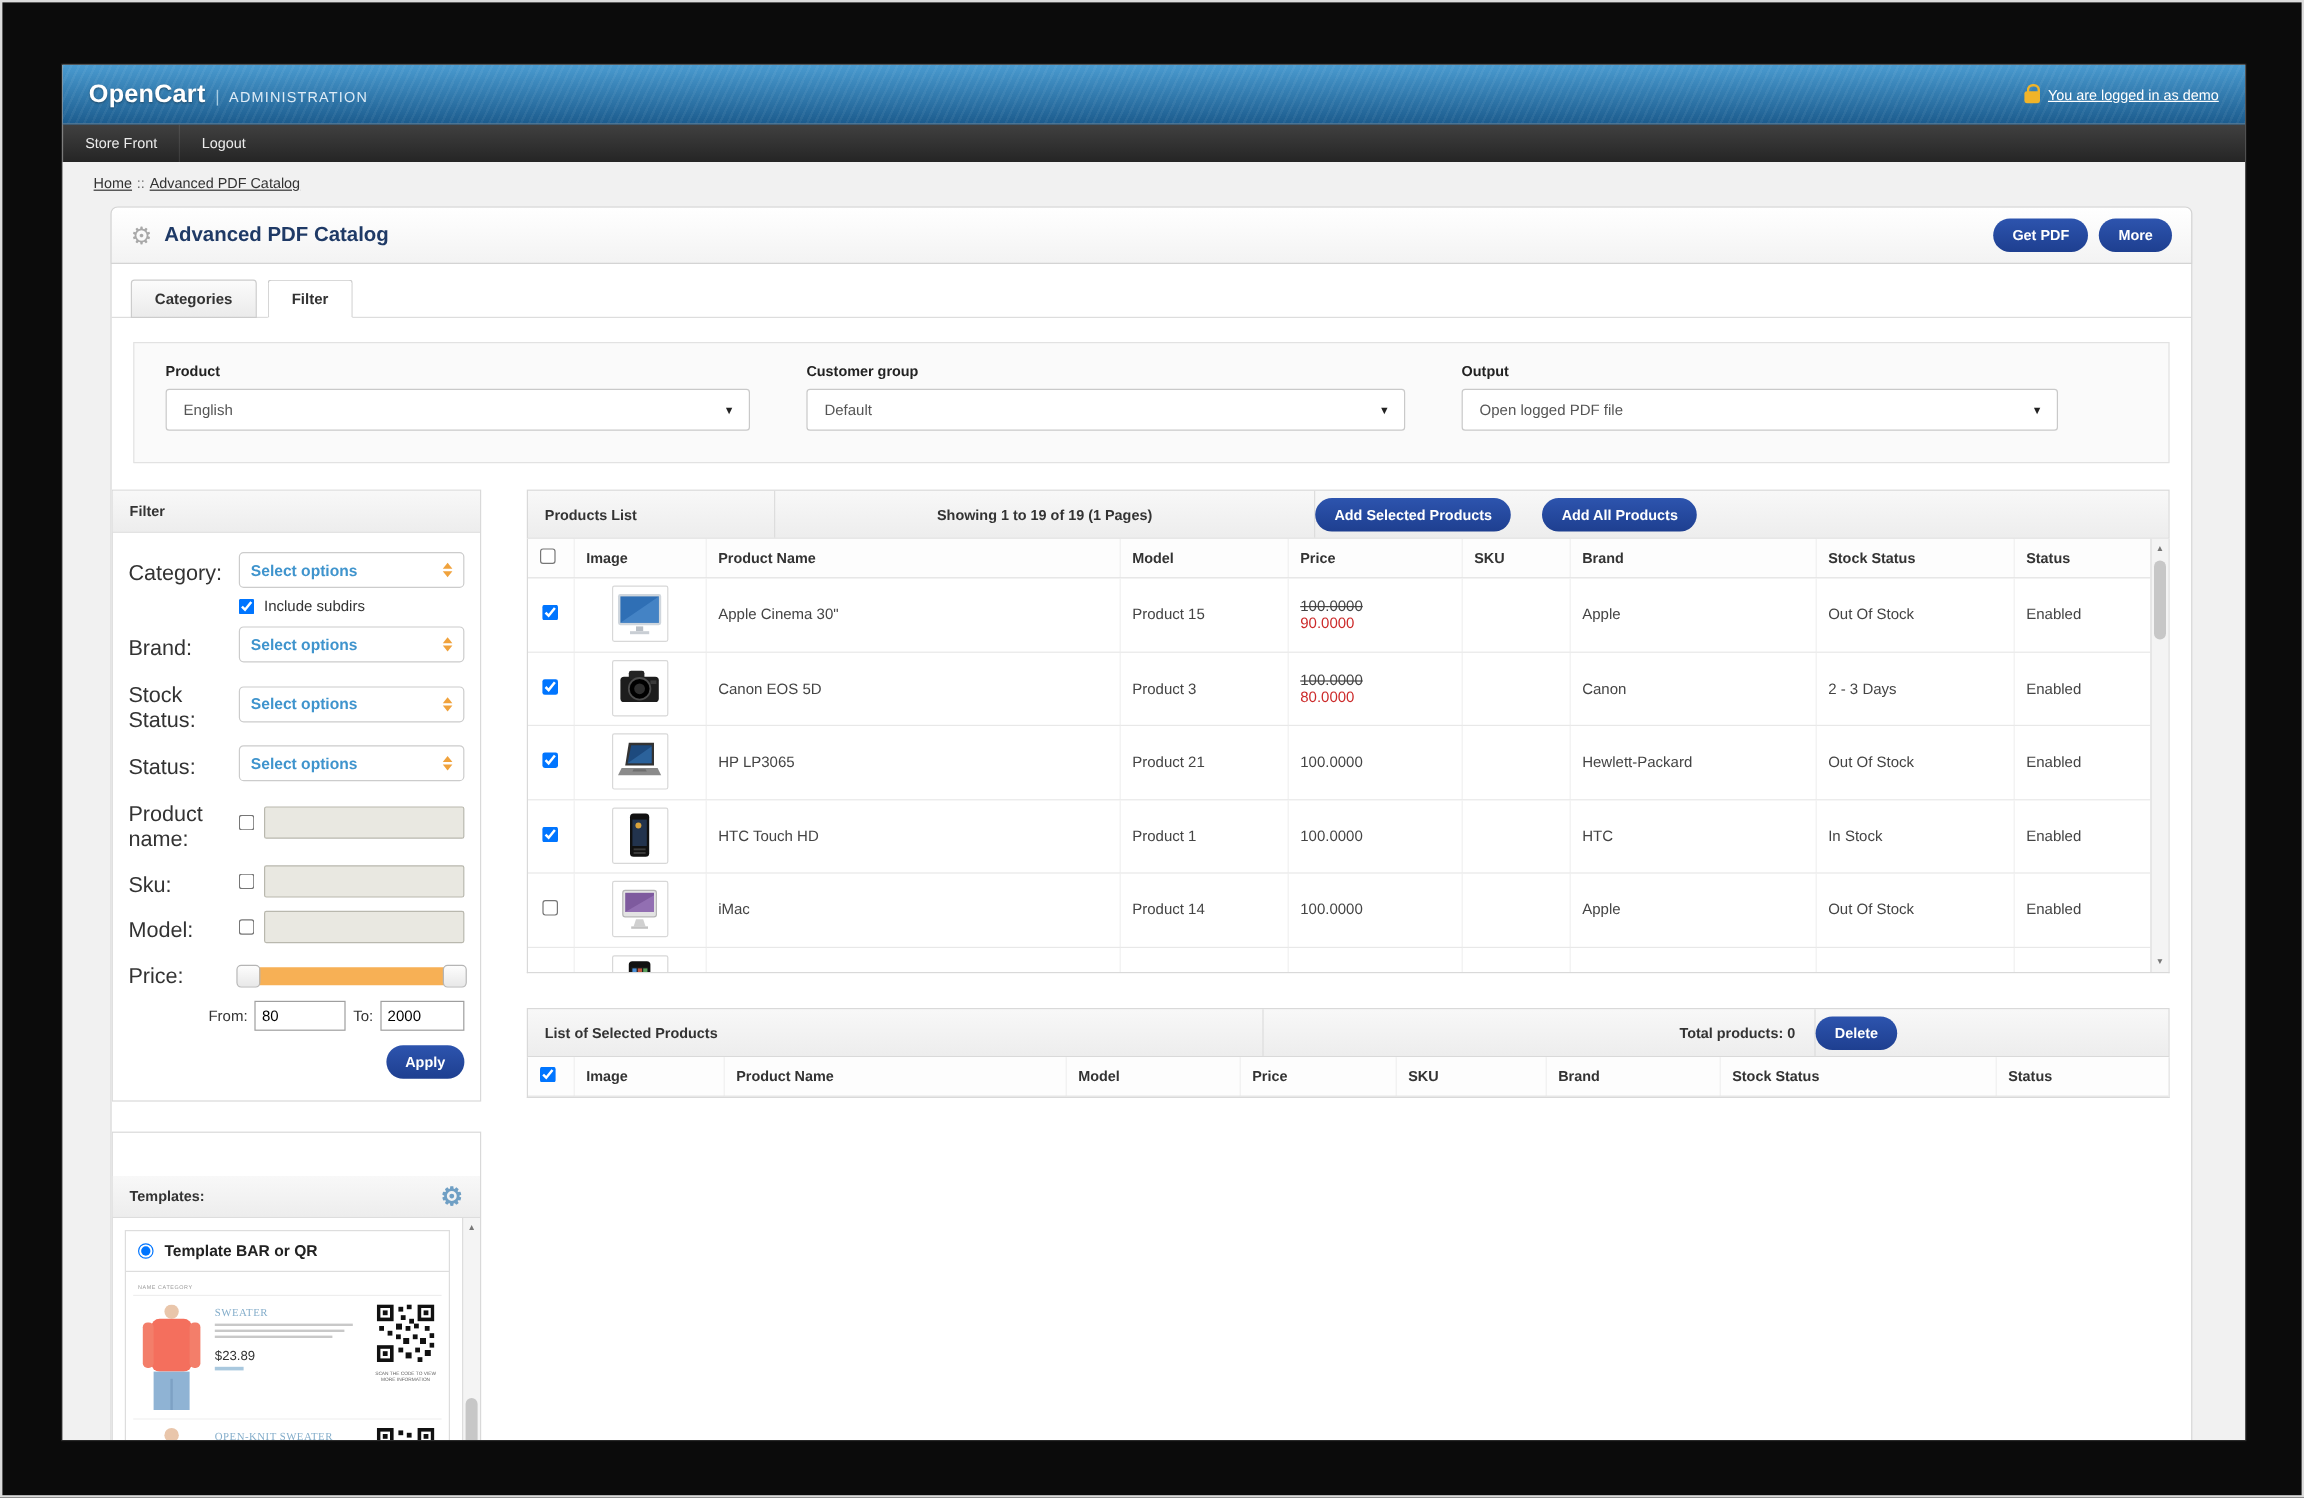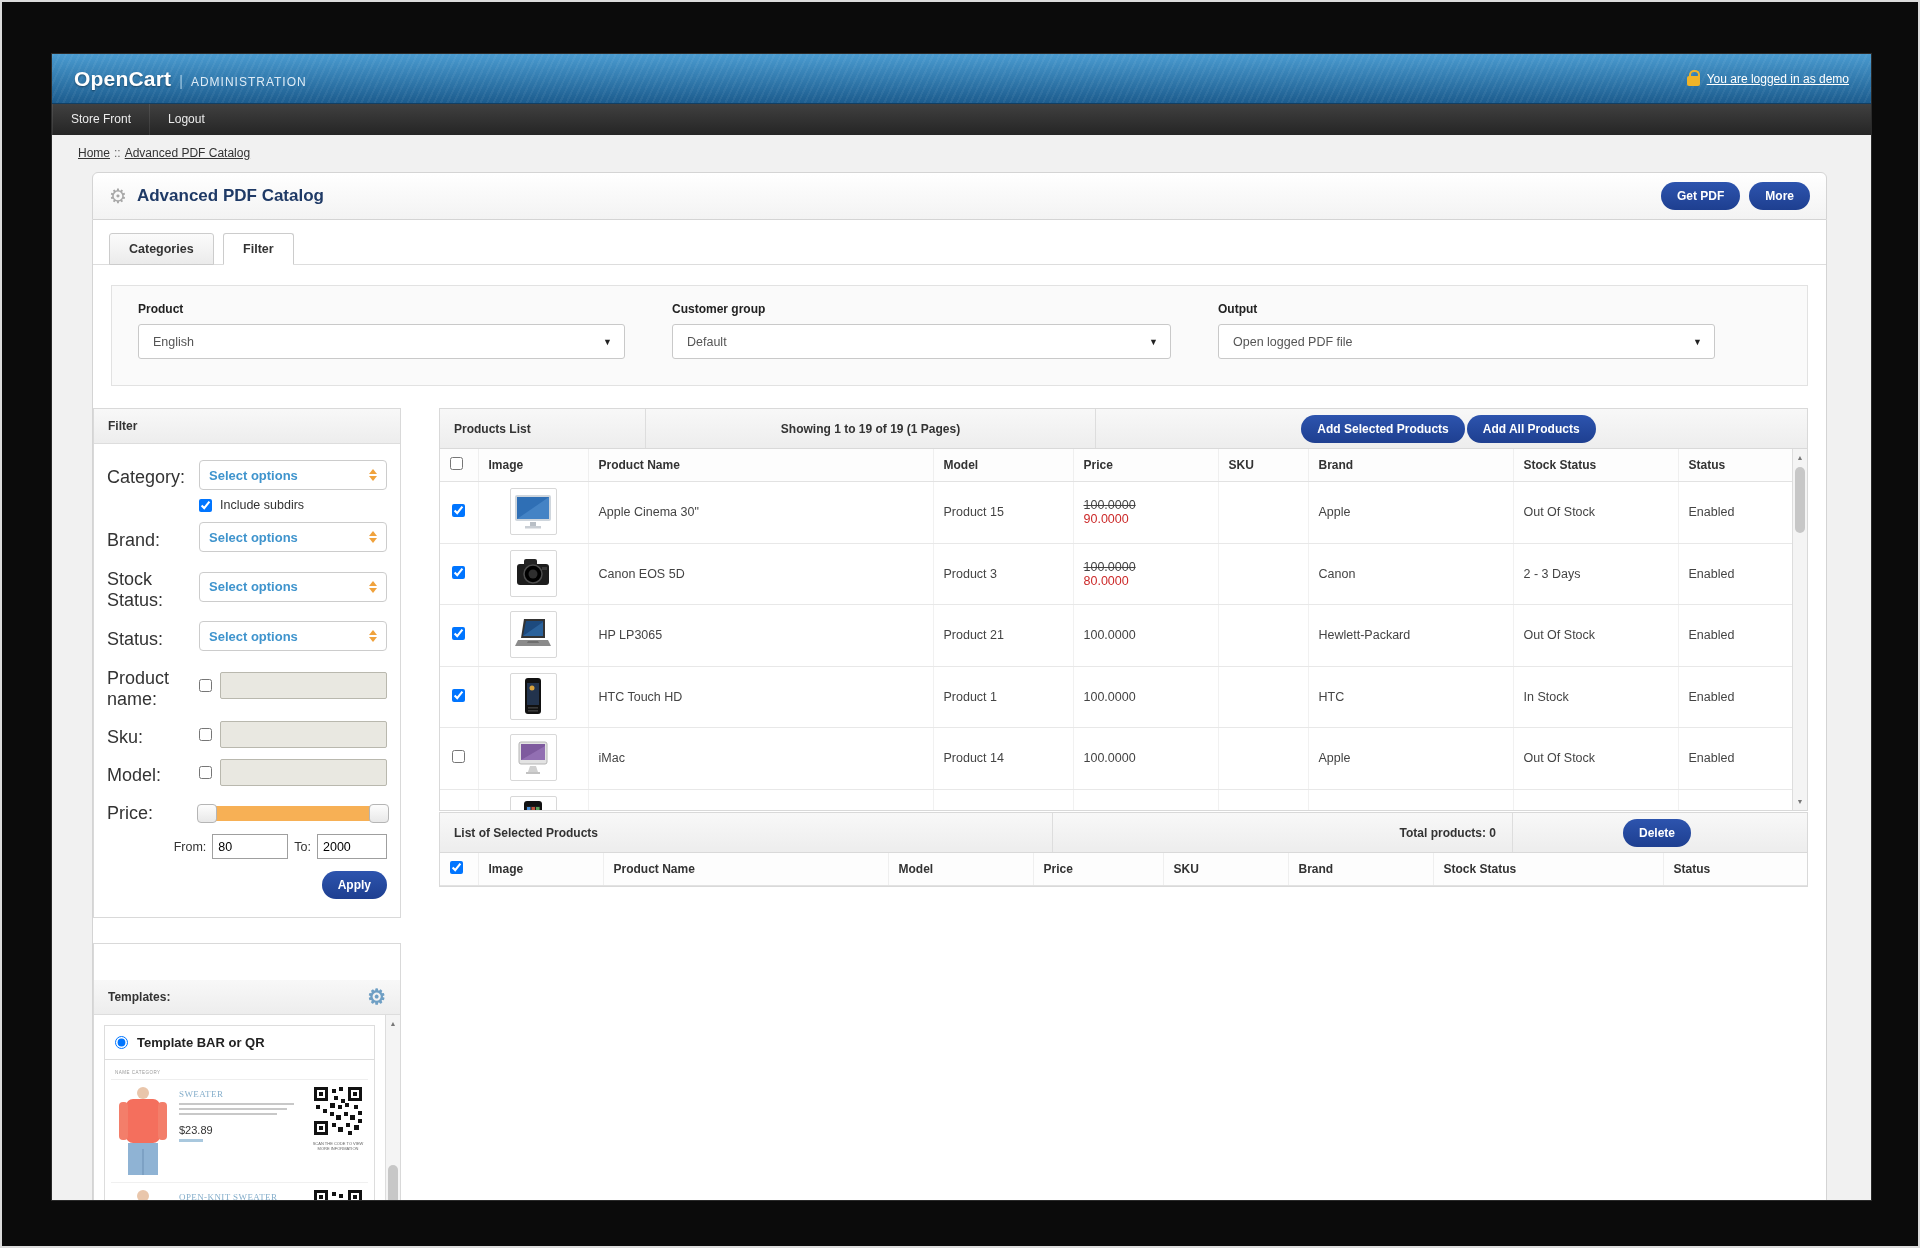--- a/index.html
+++ b/index.html
@@ -109,33 +109,33 @@
   
   .sb { position:absolute; top:0; right:0; bottom:0; width:15px; background:#f4f4f4; border-left:1px solid #ddd; }
   .sb .sb-up, .sb .sb-down { position:absolute; left:0; right:0; height:15px; font-size:7px; color:#777; text-align:center; line-height:15px; cursor:pointer; }
   .sb .sb-up { top:1px; } .sb .sb-down { bottom:1px; }
   .sb .sb-thumb { position:absolute; left:2px; right:2px; background:#c7c7c7; border-radius:5px; cursor:pointer; }
 
   
   .list-head { background:linear-gradient(#f8f8f8,#ededed); border:1px solid #d9d9d9; height:41px; display:flex; align-items:center; font-size:12px; font-weight:bold; color:#333; }
   .lh-title { width:206px; flex:none; padding:0 14px; align-self:stretch; display:flex; align-items:center; border-right:1px solid #ddd; }
   .lh-mid { width:450px; flex:none; text-align:center; align-self:stretch; display:flex; align-items:center; justify-content:center; border-right:1px solid #ddd; }
-  .lh-btns { flex:1; display:flex; justify-content:center; gap:2px; padding-right:6px; }
+  .lh-btns { flex:1; display:flex; justify-content:flex-start; gap:26px; padding-right:6px; }
   .table-wrap { position:relative; border:1px solid #d9d9d9; border-top:none; background:#fff; height:362px; overflow:hidden; }
   .ptable { width:calc(100% - 15px); border-collapse:collapse; table-layout:fixed; }
   .ptable th { font-size:12px; font-weight:bold; color:#333; text-align:left; padding:8px 10px; border-bottom:1px solid #e2e2e2; border-right:1px solid #efefef; background:#fdfdfd; height:32px; }
   .ptable td { font-size:12.5px; color:#444; padding:6px 10px; border-bottom:1px solid #e8e8e8; border-right:1px solid #f1f1f1; height:59px; }
   .ptable th:last-child, .ptable td:last-child { border-right:none; }
   .c-center { text-align:center; }
   .thumb { width:47px; height:47px; border:1px solid #d8d8d8; background:#fff; display:inline-flex; align-items:center; justify-content:center; border-radius:2px; }
   .price-old { display:block; text-decoration:line-through; color:#444; }
   .price-special { display:block; color:#cc2a2a; }
 
   
-  .selected-panel { margin-top:1px; }
+  .selected-panel { margin-top:29px; }
   .sel-title { width:613px; }
   .sel-mid { width:460px; justify-content:flex-end; padding-right:16px; }
   .sel-btns { padding-right:6px; }
   .stable-wrap { border:1px solid #d9d9d9; border-top:none; background:#fff; }
 
   input[type=checkbox], input[type=radio] { cursor:pointer; }
 </style>
 </head>
 <body>
 

